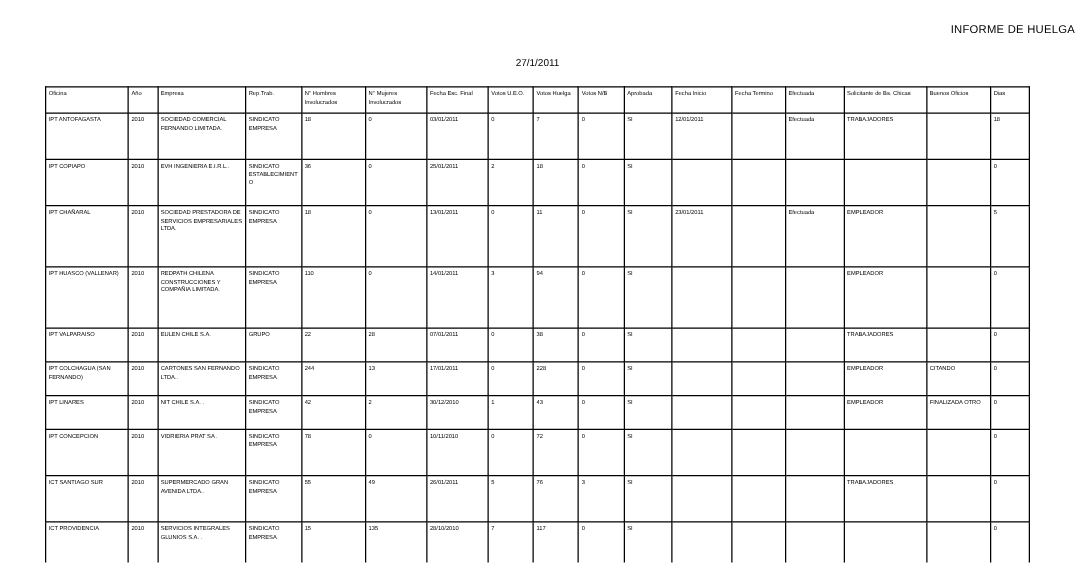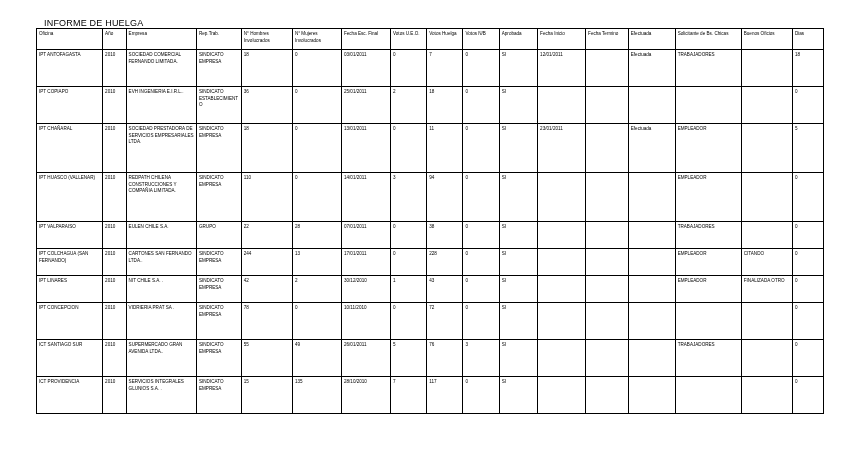--- a/index.html
+++ b/index.html
@@ -15,26 +15,25 @@
     overflow: hidden;
   }
   .page {
     position: relative;
     width: 860px;
     height: 450px;
     box-sizing: border-box;
     padding: 0;
   }
   .doc-title {
-    text-align: left;
+    text-align: right;
     font-size: 9px;
     font-weight: normal;
     margin-top: 18px;
     letter-spacing: 0.2px;
-    margin-left: 44px;
   }
   .doc-date {
     text-align: center;
     font-size: 8px;
     margin-top: 18px;
     margin-bottom: 14px;
   }
   .table-wrap {
     margin: 0 36px;
   }
@@ -85,20 +84,21 @@
   .r-tall td { height: 44px; }
   .r-mid td  { height: 32px; }
   .r-small td { height: 22px; }
 </style>
 </head>
 <body>
 
 <div class="page">
 
   <div class="doc-title">INFORME DE HUELGA</div>
+  <div class="doc-date">27/1/2011</div>
 
   <div class="table-wrap">
     <table class="report">
       <colgroup>
         <col class="c0">
           <col class="c1">
           <col class="c2">
           <col class="c3">
           <col class="c4">
         <col class="c5">

